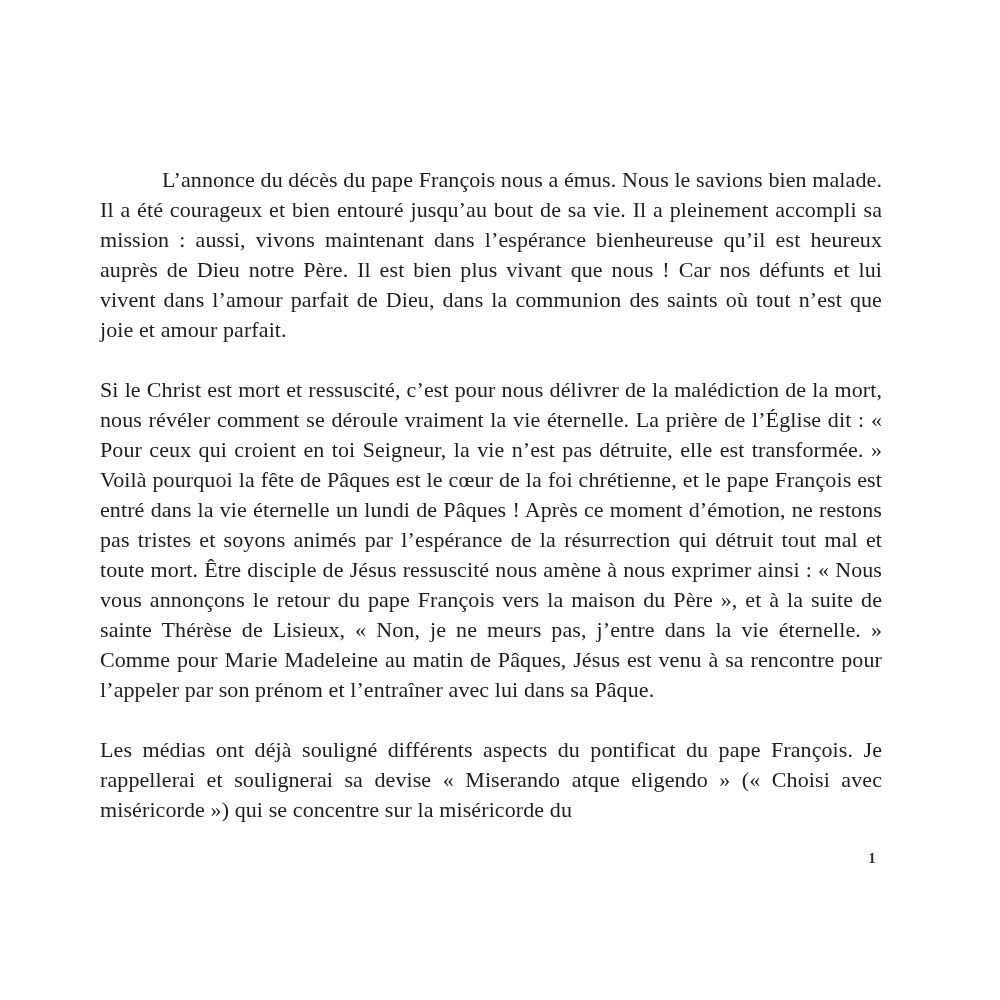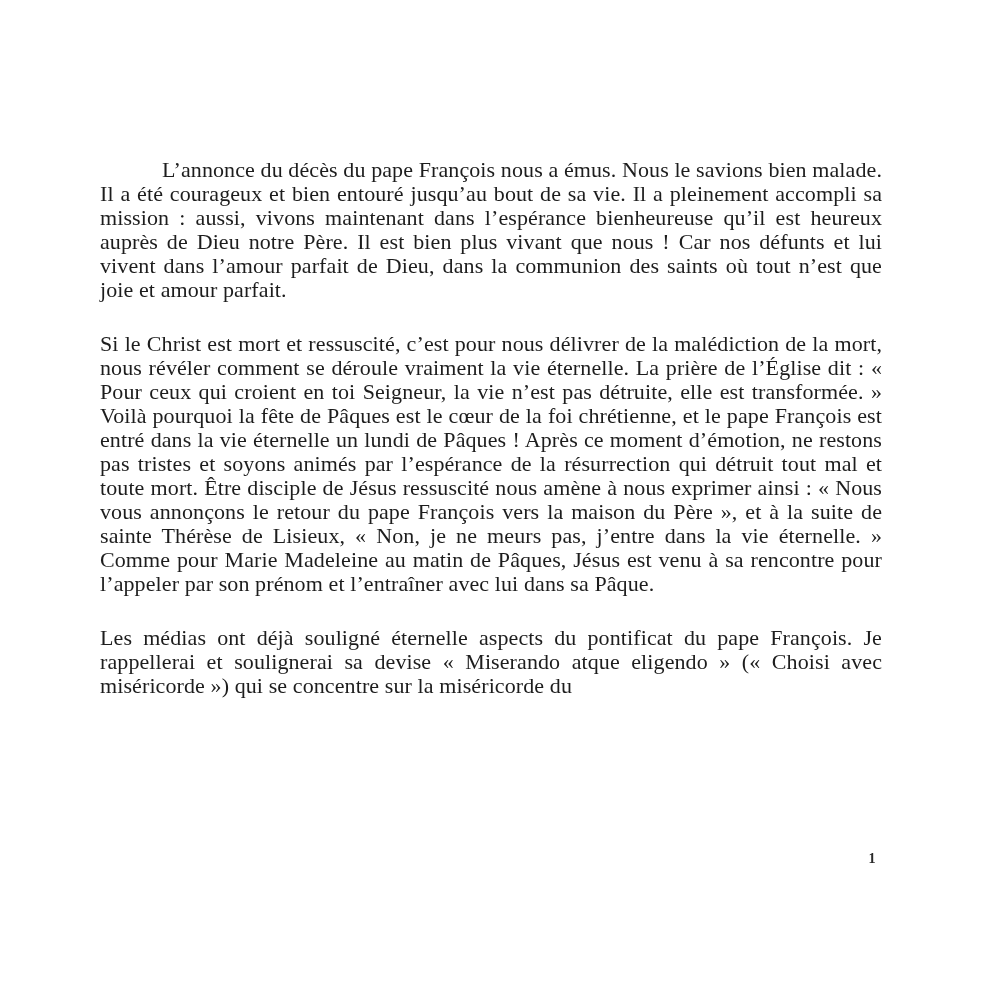--- a/index.html
+++ b/index.html
@@ -19,24 +19,24 @@
     inset: 0;
     background: #ffffff;
   }
   .text-block {
     position: absolute;
     left: 100px;
     top: 158px;
     width: 782px;
   }
   .text-block p {
-    margin: 0 0 30px 0;
+    margin: 7px 0 30px 0;
     font-family: "Liberation Serif", "DejaVu Serif", serif;
     font-size: 22px;
-    line-height: 24px;
+    line-height: 30px;
     text-align: justify;
     color: #1d1d1d;
     letter-spacing: 0.1px;
   }
   .text-block p.indented {
     text-indent: 62px;
   }
   .page-number {
     position: absolute;
     left: 862px;
@@ -53,19 +53,19 @@
 <body>
 
 <div class="viewport">
   <div class="document-page">
 
     <div class="text-block">
       <p class="indented">L’annonce du décès du pape François nous a émus. Nous le savions bien malade. Il a été courageux et bien entouré jusqu’au bout de sa vie. Il a pleinement accompli sa mission : aussi, vivons maintenant dans l’espérance bienheureuse qu’il est heureux auprès de Dieu notre Père. Il est bien plus vivant que nous ! Car nos défunts et lui vivent dans l’amour parfait de Dieu, dans la communion des saints où tout n’est que joie et amour parfait.</p>
 
       <p>Si le Christ est mort et ressuscité, c’est pour nous délivrer de la malédiction de la mort, nous révéler comment se déroule vraiment la vie éternelle. La prière de l’Église dit : « Pour ceux qui croient en toi Seigneur, la vie n’est pas détruite, elle est transformée. » Voilà pourquoi la fête de Pâques est le cœur de la foi chrétienne, et le pape François est entré dans la vie éternelle un lundi de Pâques ! Après ce moment d’émotion, ne restons pas tristes et soyons animés par l’espérance de la résurrection qui détruit tout mal et toute mort. Être disciple de Jésus ressuscité nous amène à nous exprimer ainsi : « Nous vous annonçons le retour du pape François vers la maison du Père », et à la suite de sainte Thérèse de Lisieux, « Non, je ne meurs pas, j’entre dans la vie éternelle. » Comme pour Marie Madeleine au matin de Pâques, Jésus est venu à sa rencontre pour l’appeler par son prénom et l’entraîner avec lui dans sa Pâque.</p>
 
-      <p>Les médias ont déjà souligné éternelle aspects du pontificat du pape François. Je rappellerai et soulignerai sa devise « Miserando atque eligendo » (« Choisi avec miséricorde ») qui se concentre sur la miséricorde du</p>
+      <p>Les médias ont déjà souligné différents aspects du pontificat du pape François. Je rappellerai et soulignerai sa devise « Miserando atque eligendo » (« Choisi avec miséricorde ») qui se concentre sur la miséricorde du</p>
     </div>
 
     <div class="page-number">1</div>
 
   </div>
 </div>
 
 </body></html>

